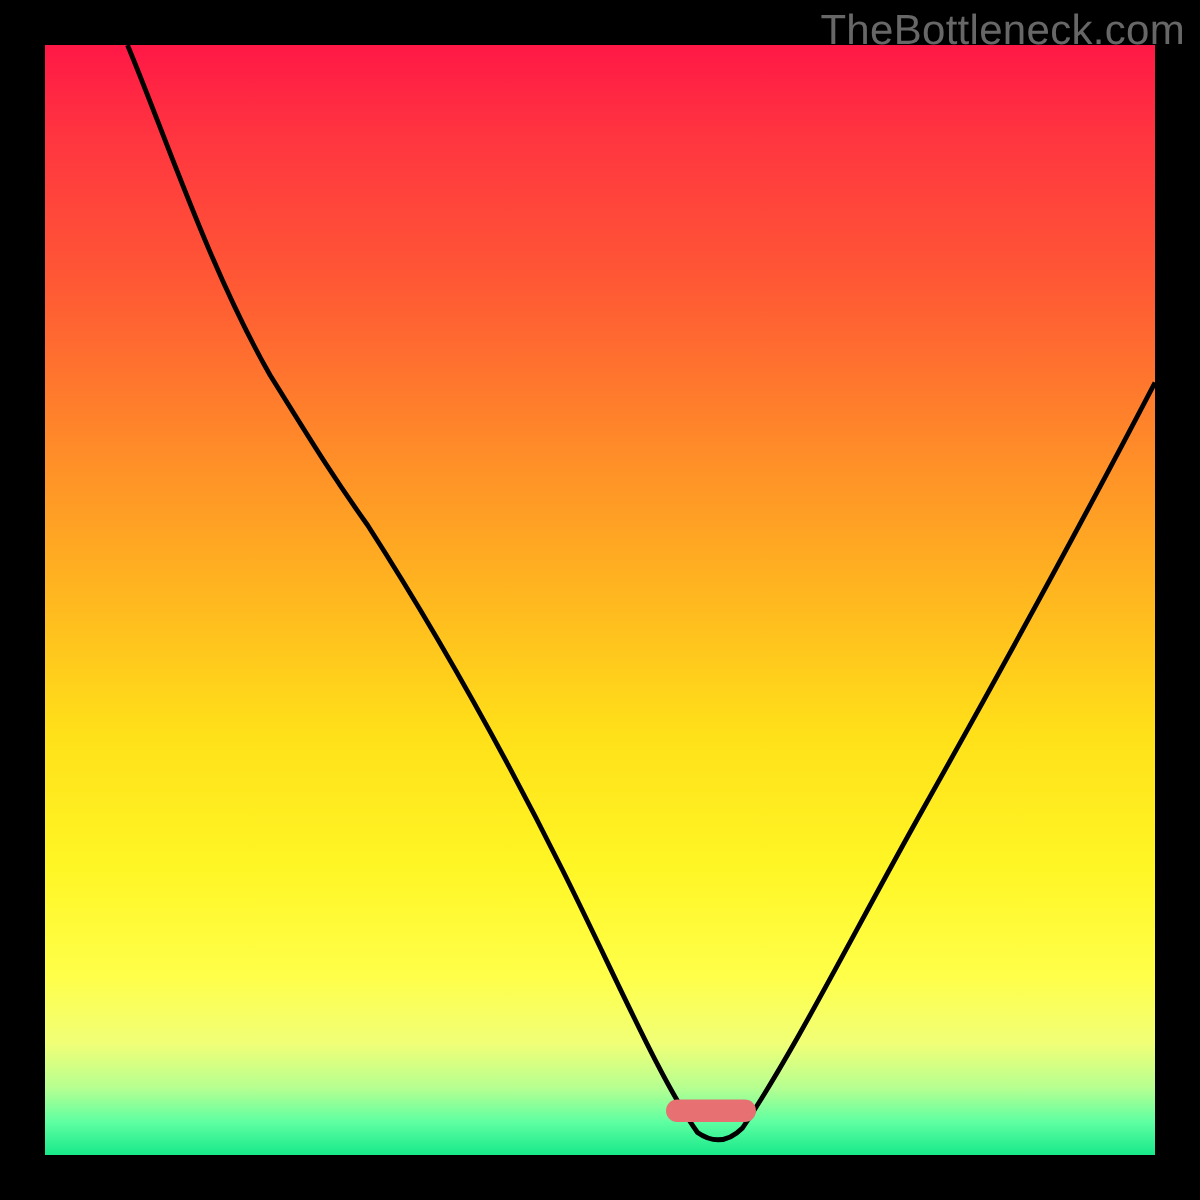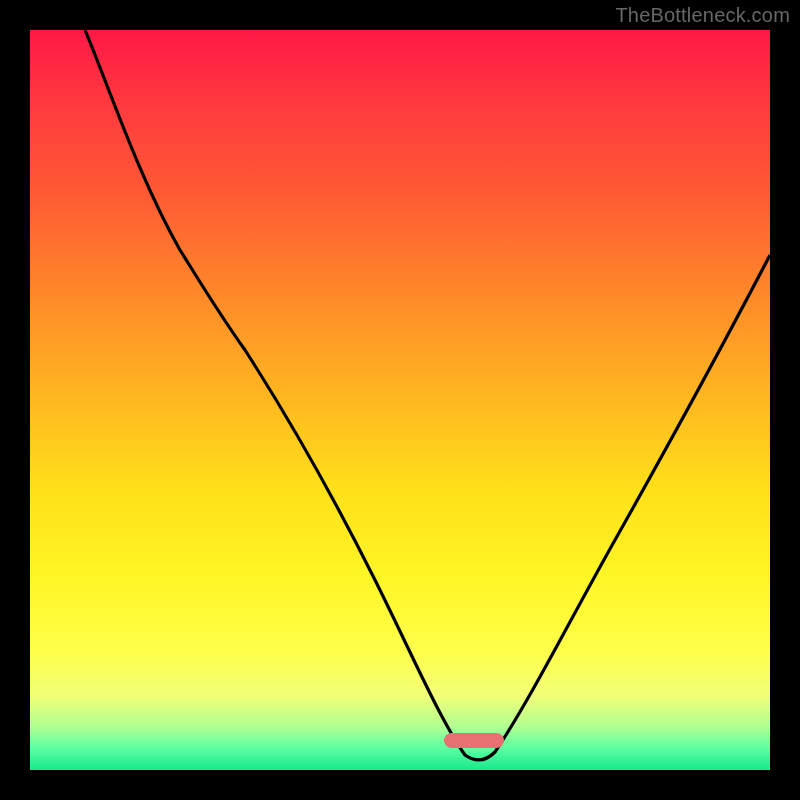--- a/index.html
+++ b/index.html
@@ -15,21 +15,21 @@
     position: relative;
     width: 800px;
     height: 800px;
     background: #000;
   }
   .watermark {
     position: absolute;
     top: 4px;
     right: 10px;
     color: #676767;
-    font-size: 20px;
+    font-size: 28px;
     letter-spacing: 0.2px;
     z-index: 3;
   }
   .plot-area {
     position: absolute;
     left: 30px;
     top: 30px;
     width: 740px;
     height: 740px;
     background: linear-gradient(

